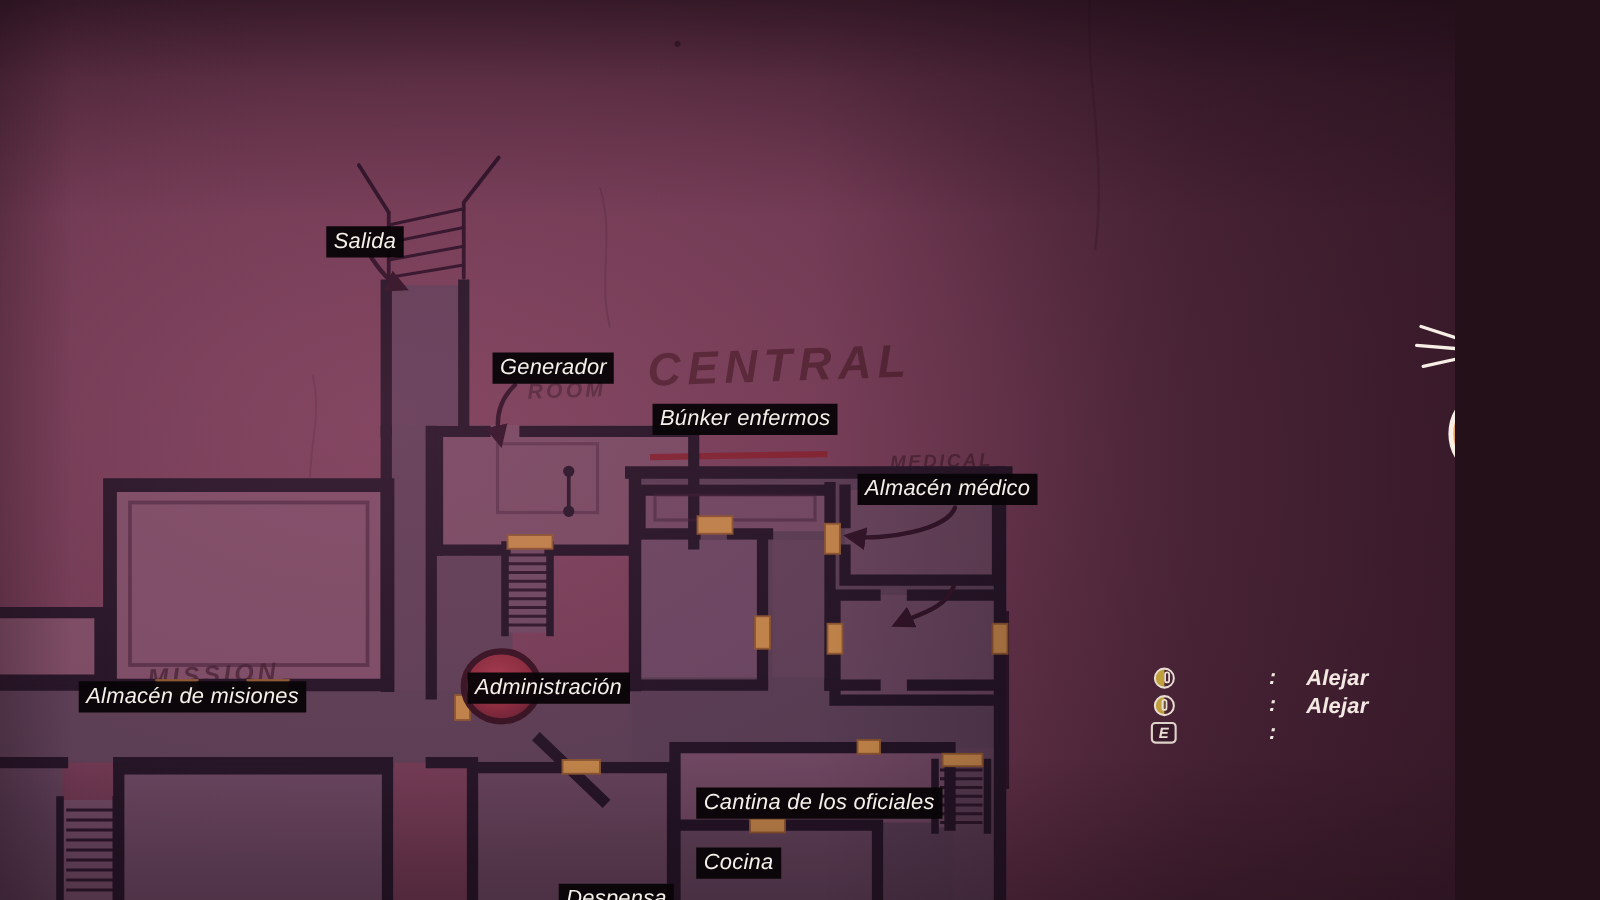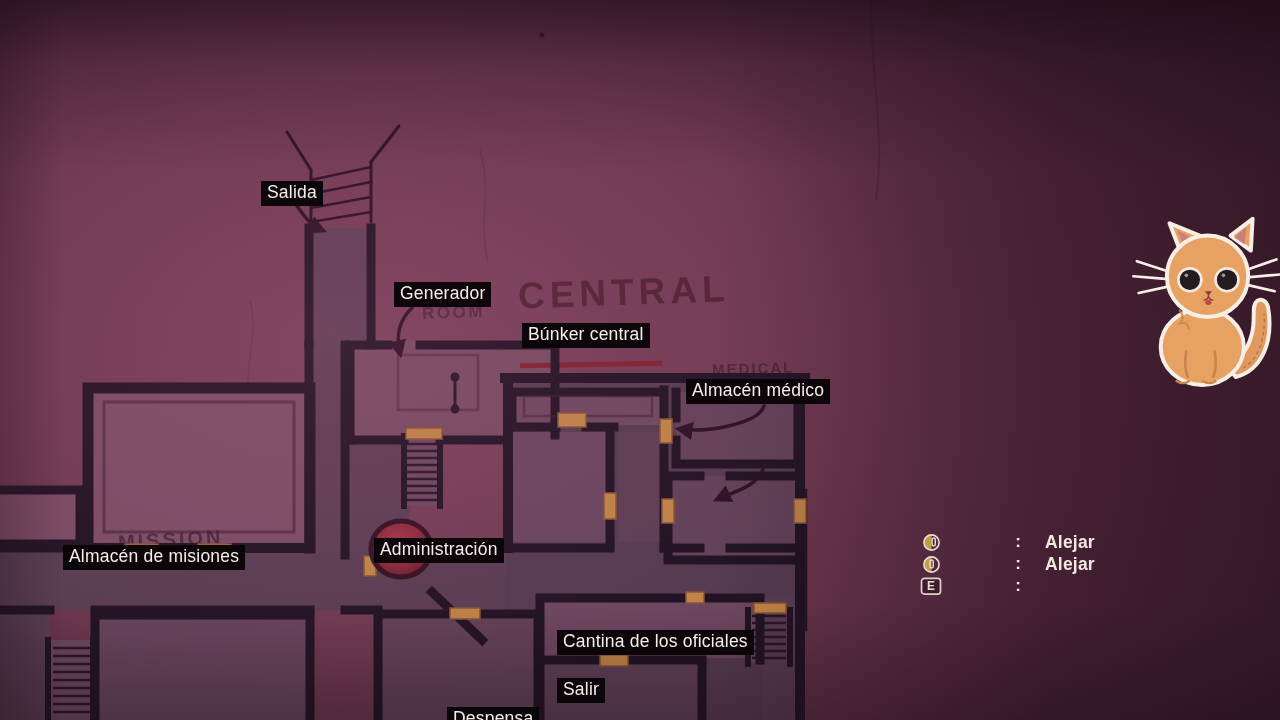--- a/index.html
+++ b/index.html
@@ -1,20 +1,21 @@
 <!DOCTYPE html>
 <html><head>
 <meta charset="utf-8">
 <style>
   html,body{margin:0;padding:0;background:#241018;}
   .stage{
-    position:relative;width:1280px;height:720px;overflow:hidden;
+    position:relative;width:1164px;height:720px;overflow:hidden;
     font-family:"Liberation Sans",sans-serif;
     background-color:#63304a;
     background-image:radial-gradient(1100px 750px at 32% 52%, #7a415b 0%, #6e3851 40%, #5a2c42 68%, #452134 100%);
+    font-style:italic;
   }
   .vignette{
     position:absolute;inset:0;z-index:2;pointer-events:none;
     background:
       radial-gradient(850px 520px at 26% 46%, rgba(195,108,143,.16), transparent 70%),
       linear-gradient(180deg, rgba(24,9,18,.62) 0%, rgba(24,9,18,.25) 9%, transparent 24%),
       linear-gradient(90deg, transparent 56%, rgba(26,10,20,.38) 82%, rgba(30,12,22,.52) 100%),
       linear-gradient(0deg, rgba(26,10,20,.30), transparent 16%),
       linear-gradient(90deg, rgba(26,10,20,.28), transparent 5%);
   }
@@ -183,26 +184,26 @@
     <g stroke="#2c1124" stroke-width="3.5" fill="none" stroke-linecap="round">
       <path d="M297,206 C308,222 313,226 322,230" marker-end="url(#ah)"></path>
       <path d="M412,308 C399,320 396,336 400,353" marker-end="url(#ah)"></path>
       <path d="M764,406 C758,424 706,433 680,429" marker-end="url(#ah)"></path>
       <path d="M763,469 C757,487 733,492 718,499" marker-end="url(#ah)"></path>
     </g>
   </svg>
 
   <div class="chip" style="left:261px;top:181px">Salida</div>
   <div class="chip" style="left:394px;top:282px">Generador</div>
-  <div class="chip" style="left:522px;top:323px">Búnker central</div>
+  <div class="chip" style="left:522px;top:323px">Búnker enfermos</div>
   <div class="chip" style="left:686px;top:379px">Almacén médico</div>
   <div class="chip" style="left:374px;top:538px">Administración</div>
   <div class="chip" style="left:557px;top:630px">Cantina de los oficiales</div>
   <div class="chip" style="left:63px;top:545px">Almacén de misiones</div>
-  <div class="chip" style="left:557px;top:678px">Salir</div>
+  <div class="chip" style="left:557px;top:678px">Cocina</div>
   <div class="chip" style="left:447px;top:707px">Despensa</div>
 
   <div class="vignette"></div>
 
   <div class="legend">
     <div class="legend-row">
       <span class="legend-icon">
         <svg viewBox="0 0 20 20" width="19" height="19">
           <path d="M10,2 A8,8 0 0 0 10,18 Z" fill="#bfa03d"></path>
           <circle cx="10" cy="10" r="8" fill="none" stroke="#e8ddd2" stroke-width="1.7"></circle>

